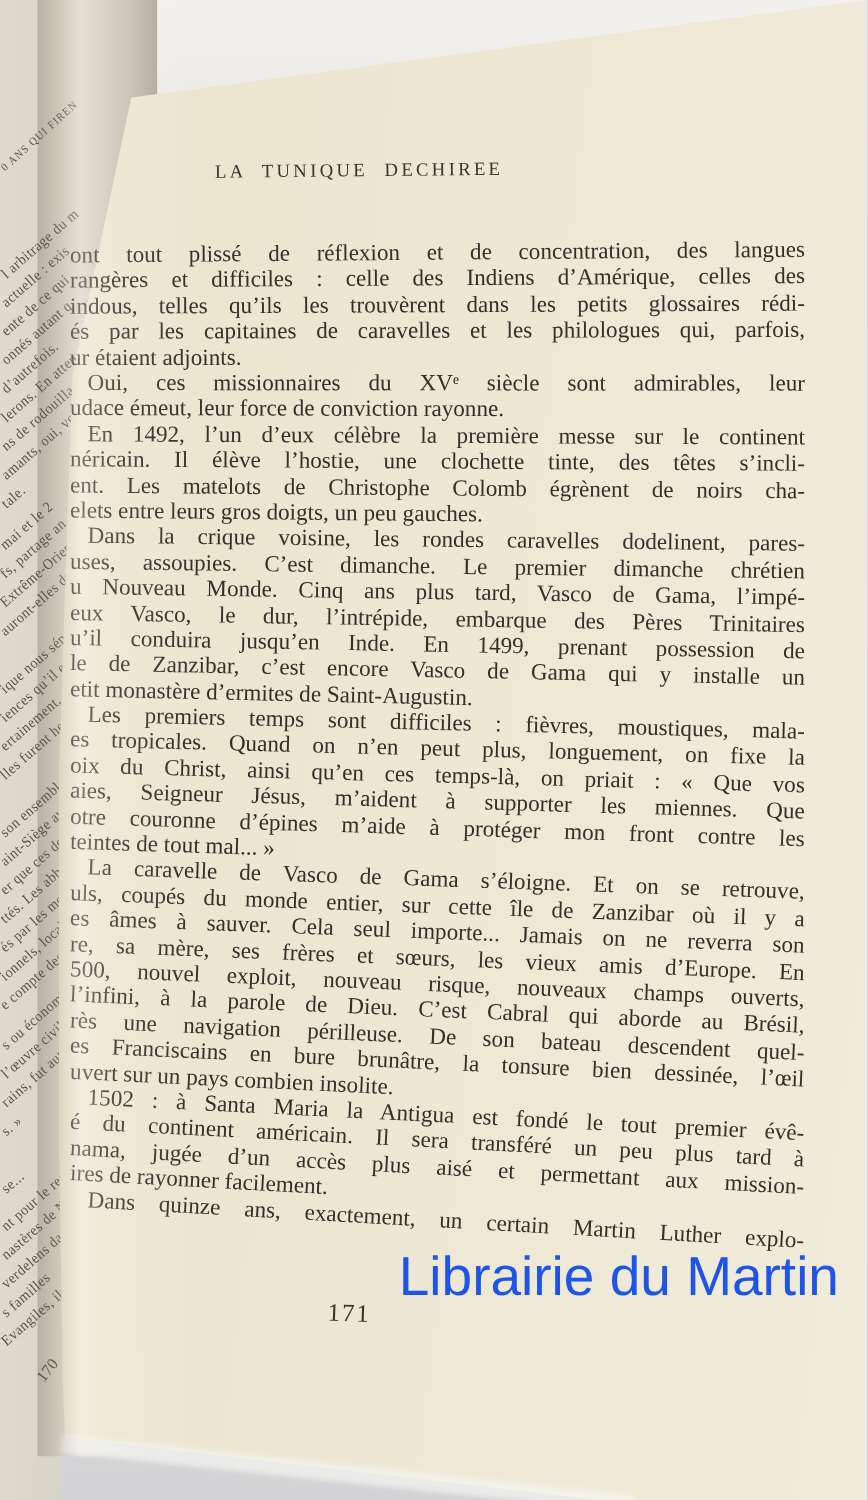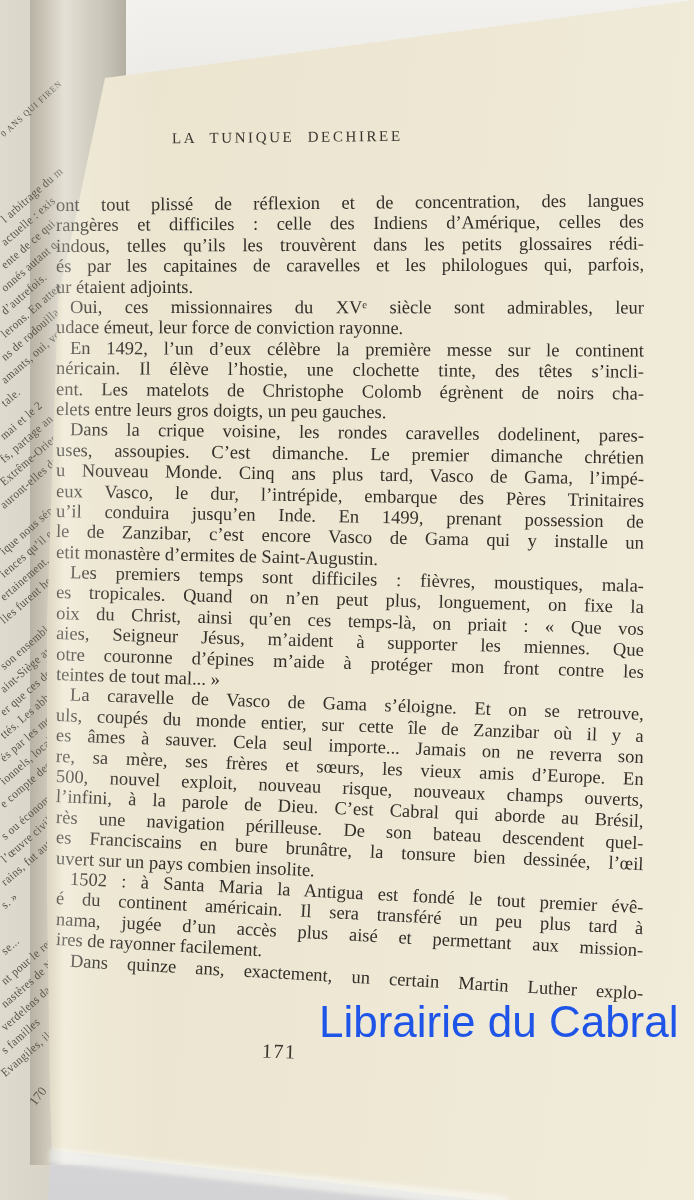--- a/index.html
+++ b/index.html
@@ -132,14 +132,14 @@
         <div class="line just" style="transform: rotate(2.95deg);">é du continent américain. Il sera transféré un peu plus tard à</div>
         <div class="line just" style="transform: rotate(3.05deg);">nama, jugée d’un accès plus aisé et permettant aux mission-</div>
         <div class="line" style="transform: rotate(3.15deg);">ires de rayonner facilement.</div>
       </div>
       <div class="paragraph">
         <div class="line just indent" style="transform: rotate(3.25deg);">Dans quinze ans, exactement, un certain Martin Luther explo-</div>
       </div>
     </div>
   <div class="page-number">171</div>
   <div class="gutter-shade"></div>
-  <div class="watermark" style="color: rgb(30, 85, 232);">Librairie du Cabral</div>
+  <div class="watermark" style="color: rgb(30, 85, 232);">Librairie du Martin</div>
 </div>
 
 </body></html>

